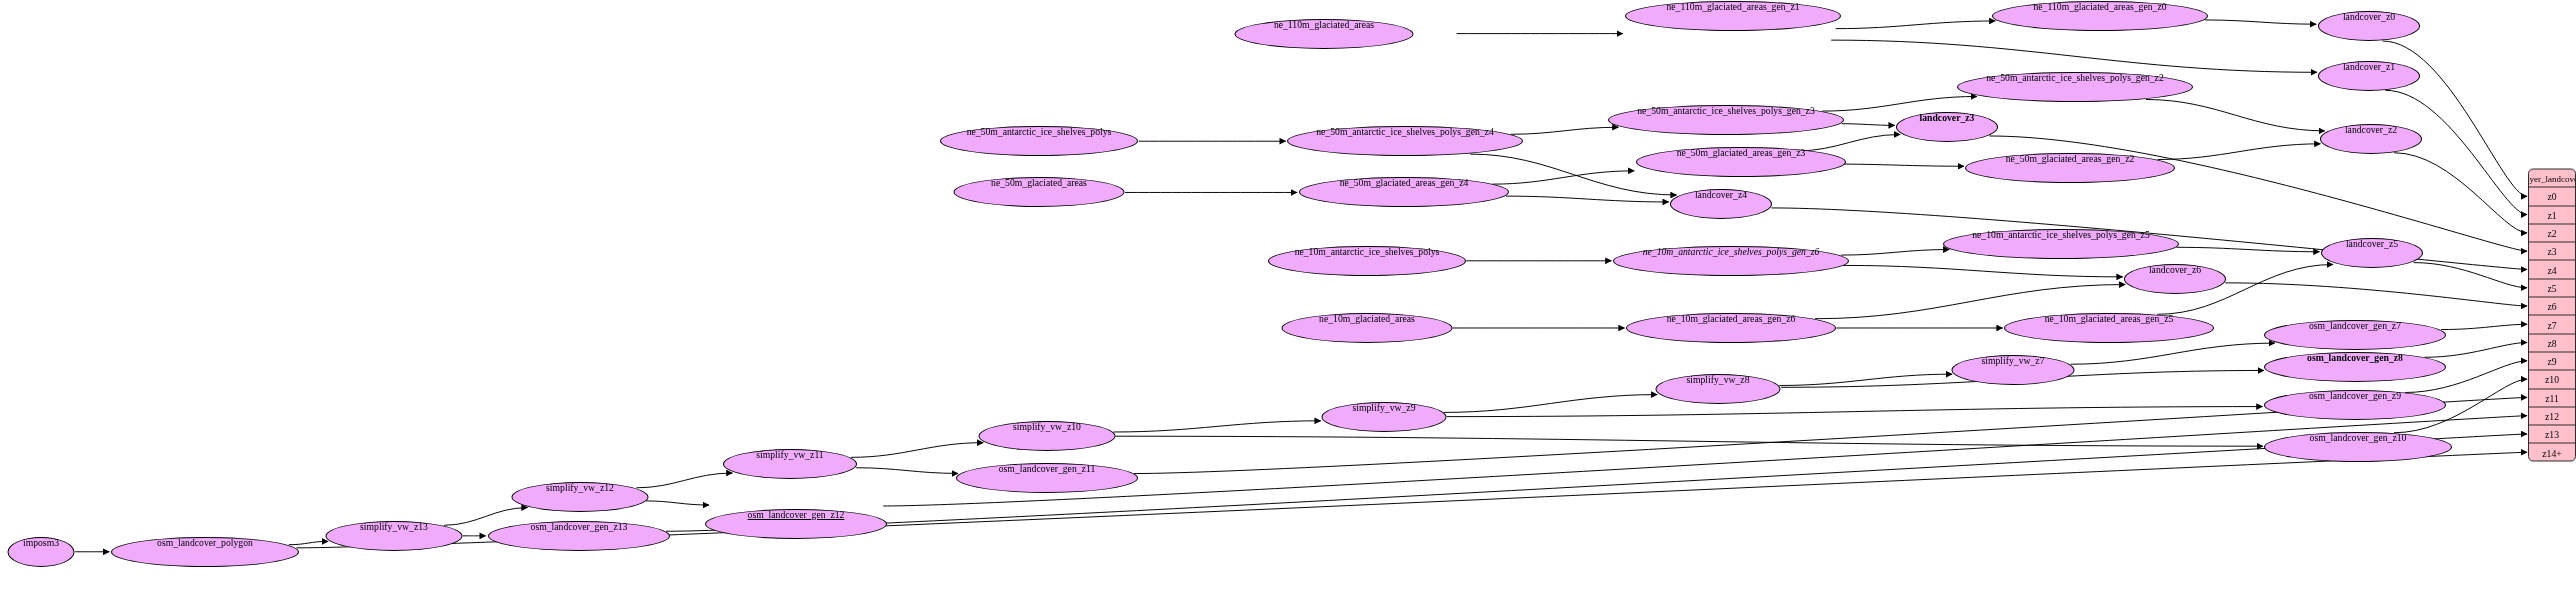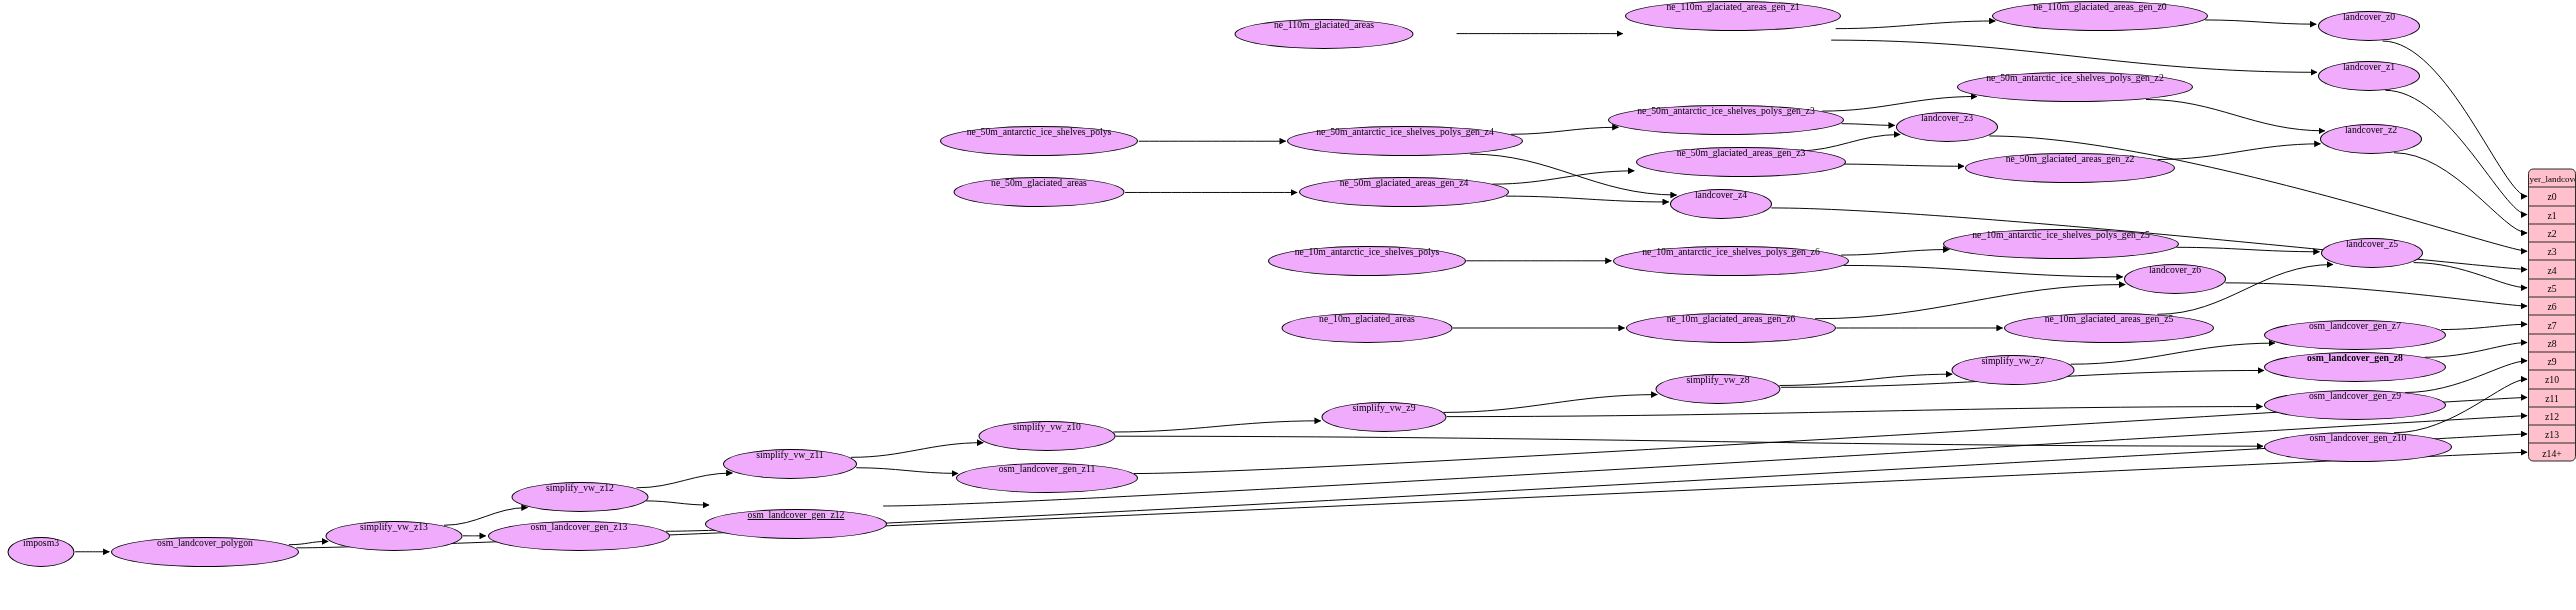--- a/index.html
+++ b/index.html
@@ -172,21 +172,21 @@
       </div>
       <div class="node" style="left: 1731px; top: 328px; width: 210px; height: 30px;">
         <span>ne_10m_glaciated_areas_gen_z6</span>
       </div>
       <div class="node" style="left: 2109px; top: 328px; width: 210px; height: 30px;">
         <span>ne_10m_glaciated_areas_gen_z5</span>
       </div>
       <div class="node" style="left: 1367px; top: 261px; width: 198px; height: 30px;">
         <span>ne_10m_antarctic_ice_shelves_polys</span>
       </div>
-      <div class="node" style="left: 1731px; top: 261px; width: 236px; height: 30px;">
+      <div class="node" style="left: 1731px; top: 261px; width: 236px; height: 30px; font-style: italic;">
         <span>ne_10m_antarctic_ice_shelves_polys_gen_z6</span>
       </div>
       <div class="node" style="left: 2061px; top: 244px; width: 236px; height: 30px;">
         <span>ne_10m_antarctic_ice_shelves_polys_gen_z5</span>
       </div>
       <div class="node" style="left: 2175px; top: 279px; width: 102px; height: 30px;">
         <span>landcover_z6</span>
       </div>
       <div class="node" style="left: 2372px; top: 253px; width: 102px; height: 30px;">
         <span>landcover_z5</span>
@@ -211,21 +211,21 @@
       </div>
       <div class="node" style="left: 1405px; top: 141px; width: 236px; height: 30px;">
         <span>ne_50m_antarctic_ice_shelves_polys_gen_z4</span>
       </div>
       <div class="node" style="left: 1726px; top: 120px; width: 236px; height: 30px;">
         <span>ne_50m_antarctic_ice_shelves_polys_gen_z3</span>
       </div>
       <div class="node" style="left: 2075px; top: 87px; width: 236px; height: 30px;">
         <span>ne_50m_antarctic_ice_shelves_polys_gen_z2</span>
       </div>
-      <div class="node" style="left: 1947px; top: 127px; width: 102px; height: 30px;">
+      <div class="node" style="left: 1947px; top: 127px; width: 102px; height: 30px; font-weight: bold;">
         <span>landcover_z3</span>
       </div>
       <div class="node" style="left: 2371px; top: 139px; width: 102px; height: 30px;">
         <span>landcover_z2</span>
       </div>
       <div class="node" style="left: 1324px; top: 34px; width: 179px; height: 30px;">
         <span>ne_110m_glaciated_areas</span>
       </div>
       <div class="node" style="left: 1733px; top: 16px; width: 216px; height: 30px; font-family: Liberation Serif, serif;">
         <span>ne_110m_glaciated_areas_gen_z1</span>

